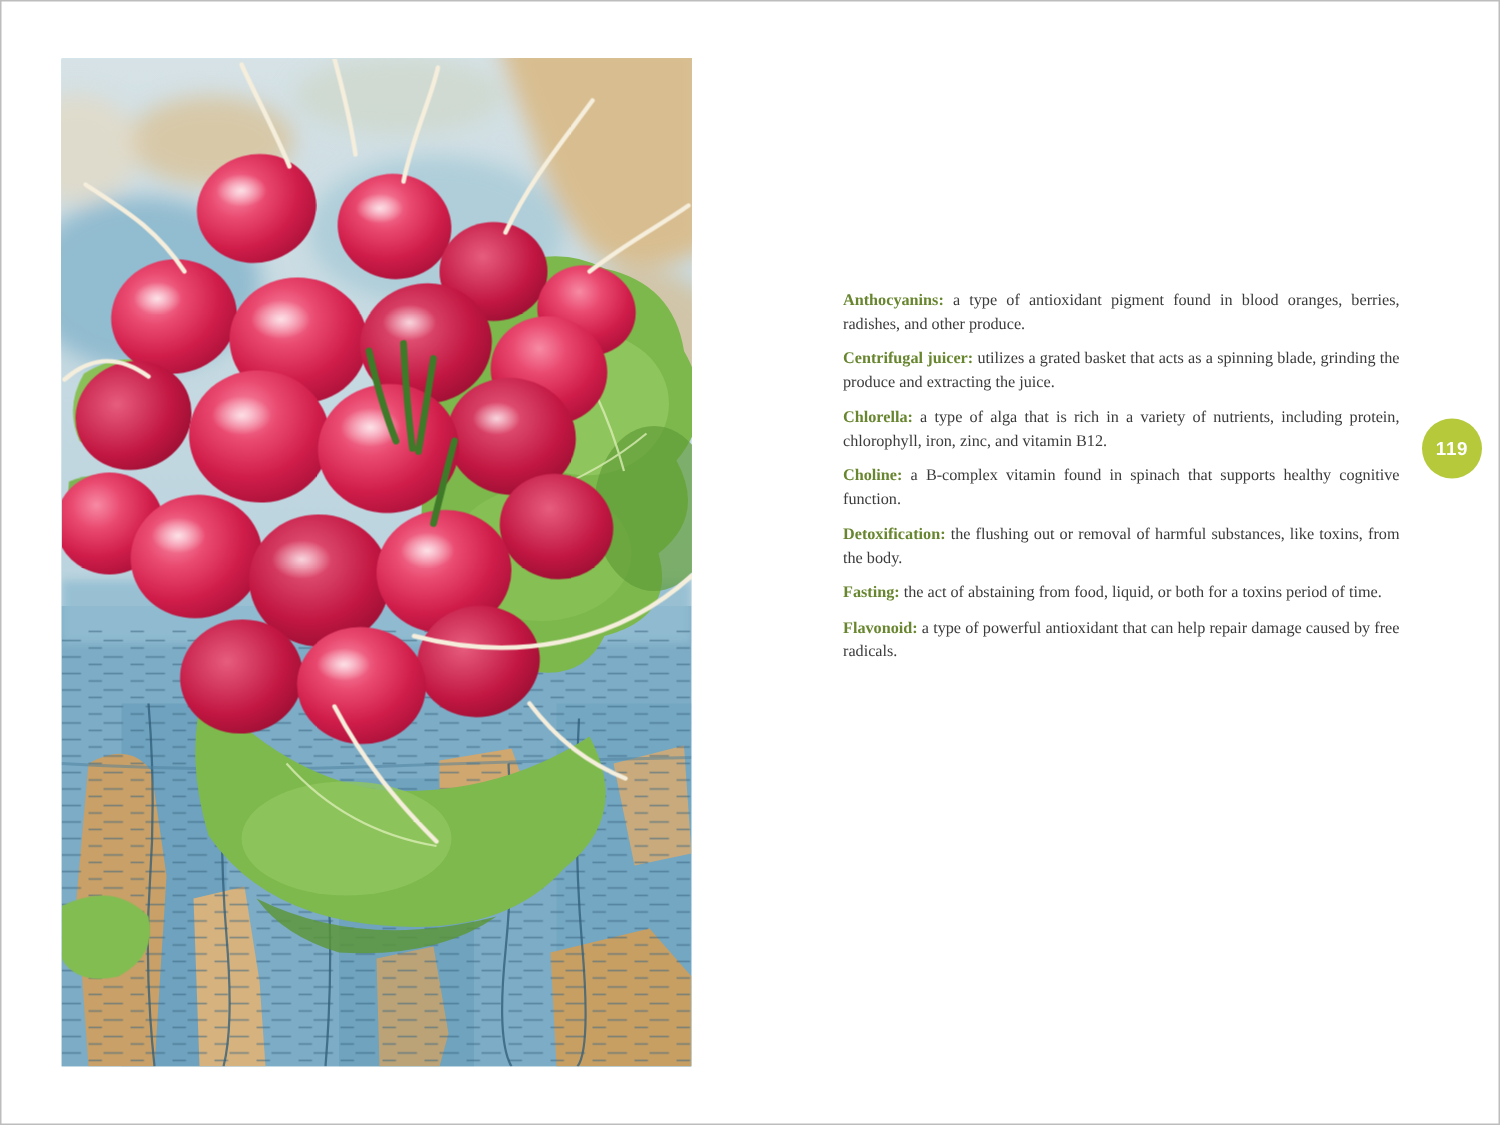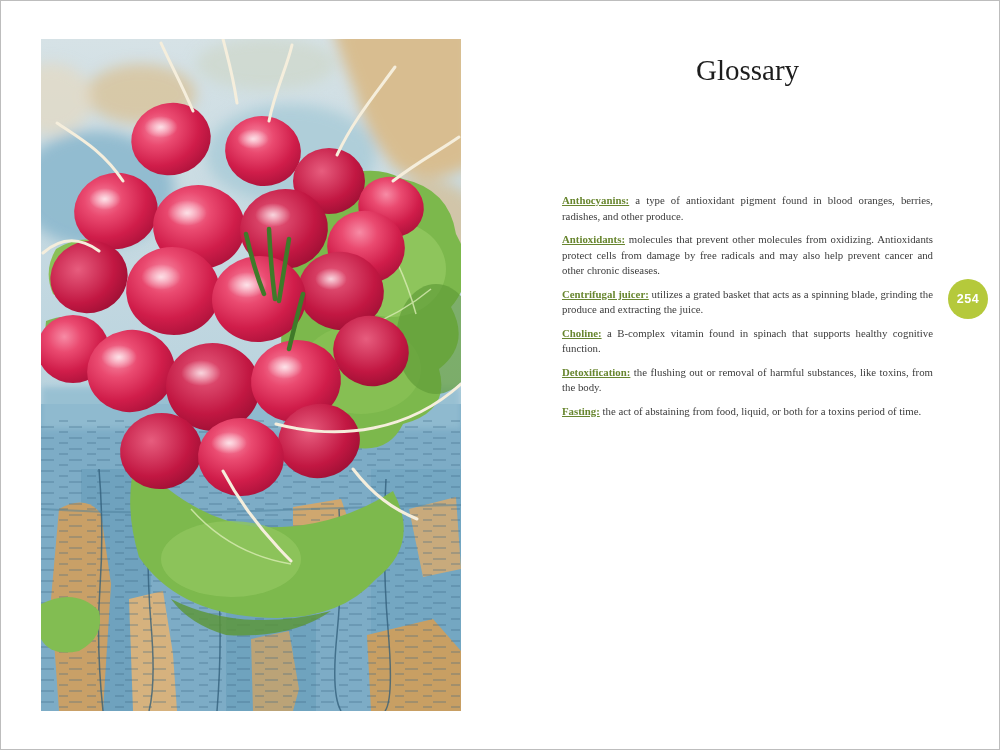--- a/index.html
+++ b/index.html
@@ -21,21 +21,21 @@
     margin: 0; text-align: center;
     font-family: "Liberation Serif", serif; font-weight: 400;
     font-size: 29px; line-height: 34px; color: #1d1d1d;
   }
   .entries {
     position: absolute; left: 561px; top: 192px; width: 371px;
     font-size: 10.8px; line-height: 15.5px; color: #3b3b3b;
     text-align: justify; hyphens: auto; -webkit-hyphens: auto;
   }
   .entry { margin: 0 0 8px 0; }
-  .term { font-weight: 700; color: #68862f; text-decoration: underline; }
+  .term { font-weight: 700; color: #68862f; }
   .page-badge {
     position: absolute; left: 947px; top: 278px; width: 40px; height: 40px;
     border-radius: 50%; background: #b5c93b;
     display: flex; align-items: center; justify-content: center;
   }
   .page-badge span {
     color: #ffffff; font-family: "Liberation Sans", sans-serif;
     font-weight: 700; font-size: 12.5px; letter-spacing: 0.5px;
   }
 </style>
@@ -184,38 +184,38 @@
           <path d="M352,142 C378,122 398,112 418,98"></path>
           <path d="M58,212 C36,196 18,200 2,214"></path>
           <path d="M235,385 C300,402 368,392 420,345"></path>
           <path d="M182,432 C202,470 226,498 250,522"></path>
           <path d="M312,430 C332,456 352,470 376,480"></path>
         </g>
       </g>
     </svg>
   </div>
 
-  <h1 class="page-title">Glossary</h1>
 
   <div class="entries" id="glossary-list">
   <p class="entry"><span class="term">Anthocyanins:</span> <span class="def">a type of antioxidant pigment found in blood oranges, berries, radishes, and other produce.</span></p>
 
-  <p class="entry"><span class="term">Antioxidants:</span> <span class="def">molecules that prevent other molecules from oxidizing. Antioxidants protect cells from damage by free radicals and may also help prevent cancer and other chronic diseases.</span></p>
 
 
 
   <p class="entry"><span class="term">Centrifugal juicer:</span> <span class="def">utilizes a grated basket that acts as a spinning blade, grinding the produce and extracting the juice.</span></p>
 
+  <p class="entry"><span class="term">Chlorella:</span> <span class="def">a type of alga that is rich in a variety of nutrients, including protein, chlorophyll, iron, zinc, and vitamin B12.</span></p>
 
   <p class="entry"><span class="term">Choline:</span> <span class="def">a B-complex vitamin found in spinach that supports healthy cognitive function.</span></p>
 
   <p class="entry"><span class="term">Detoxification:</span> <span class="def">the flushing out or removal of harmful substances, like toxins, from the body.</span></p>
 
 
   <p class="entry"><span class="term">Fasting:</span> <span class="def">the act of abstaining from food, liquid, or both for a toxins period of time.</span></p>
 
+  <p class="entry"><span class="term">Flavonoid:</span> <span class="def">a type of powerful antioxidant that can help repair damage caused by free radicals.</span></p>
 </div>
 
   <div class="page-badge">
-    <span>254</span>
+    <span>119</span>
   </div>
 
 </div>
 
 </body></html>

